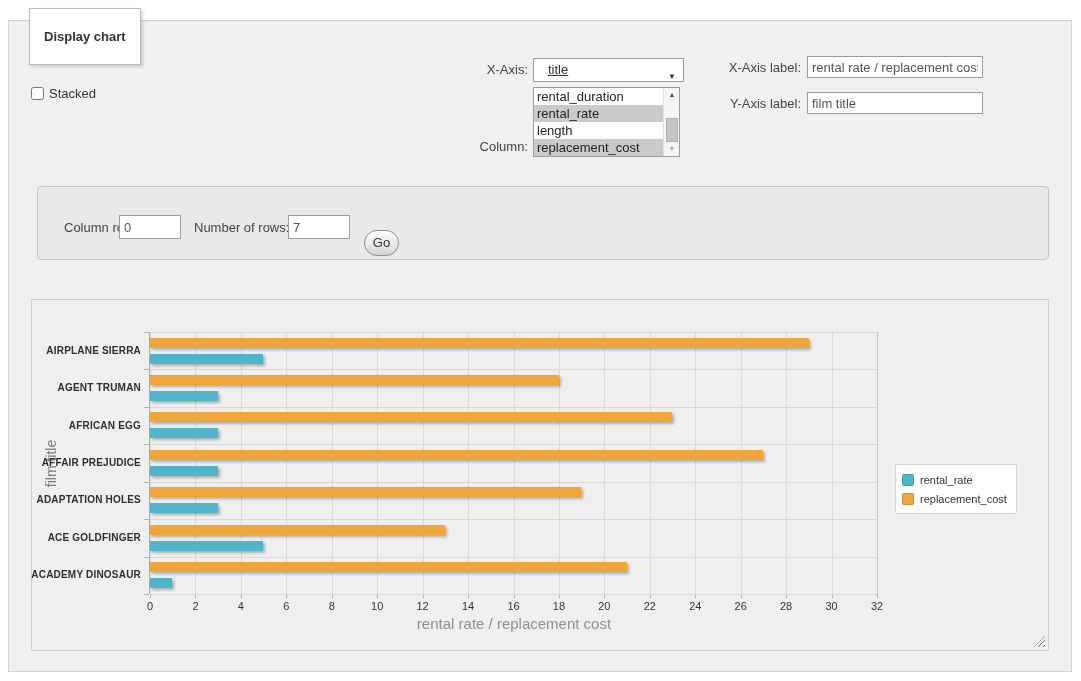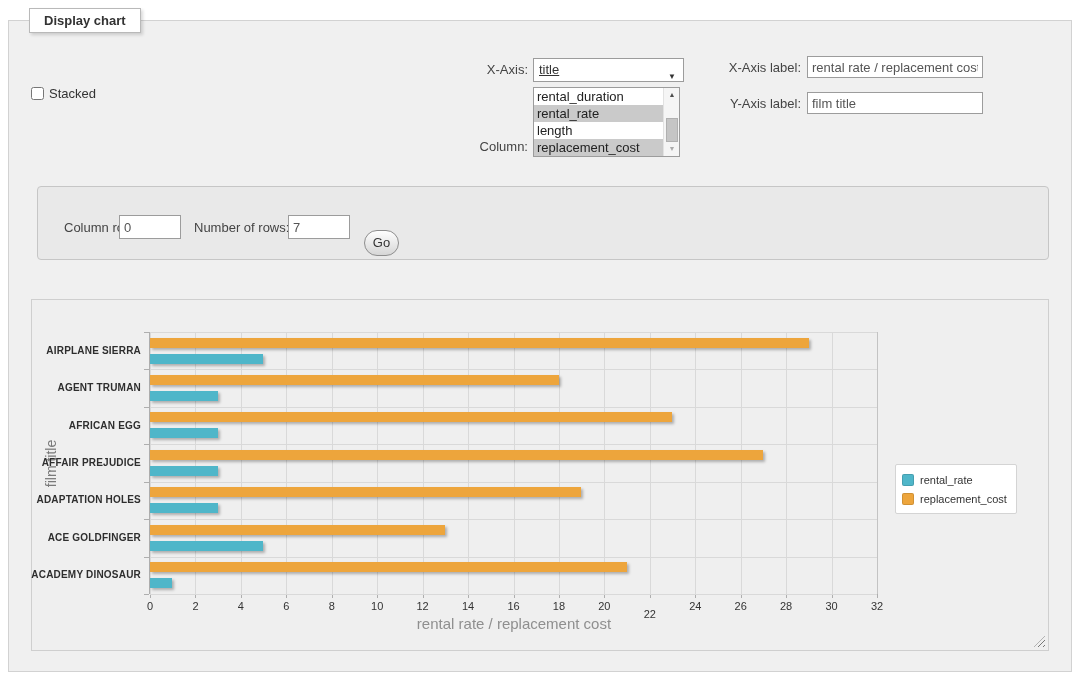--- a/index.html
+++ b/index.html
@@ -3,38 +3,38 @@
 <meta charset="utf-8">
 <style>
   * { margin:0; padding:0; box-sizing:border-box; }
   html,body { width:1081px; height:681px; background:#ffffff; overflow:hidden;
               font-family:"Liberation Sans", sans-serif; }
 
   
   .fieldset { position:absolute; left:8px; top:20px; width:1064px; height:652px;
               background:#f0f0f0; border:1px solid #d2d2d2; }
   .fieldset-legend { position:absolute; left:20px; top:-13px; background:#ffffff;
-              border:1px solid #b9b9b9; padding:4px 14px; font-size:13px; font-weight:bold;
+              border:1px solid #b9b9b9; padding:20px 14px; font-size:13px; font-weight:bold;
               color:#333; box-shadow:2px 2px 3px rgba(0,0,0,0.15); }
 
   
   .ctl-label { position:absolute; font-size:13px; color:#444; }
   .right-lbl { text-align:right; width:95px; }
   .radio-group { position:absolute; left:22px; top:33px; display:flex; align-items:center;
                  gap:4px; font-size:13px; color:#333; }
   .radio-group label { display:flex; align-items:center; gap:4px; margin-right:6px; }
   input[type=radio], input[type=checkbox] { width:13px; height:13px; margin:0; }
   .chk-row { position:absolute; left:22px; top:65px; display:flex; align-items:center;
              gap:5px; font-size:13px; color:#333; }
   .txt { position:absolute; height:22px; border:1px solid #9c9c9c; background:#fff;
          font-size:13px; color:#555; padding:0 4px; font-family:"Liberation Sans",sans-serif; }
 
   .fake-select { position:absolute; left:524px; top:37px; width:151px; height:24px;
                  background:#fff; border:1px solid #9c9c9c; font-size:13px; color:#333;
-                 line-height:22px; padding-left:5px; cursor:default;text-decoration:underline; }
+                 line-height:22px; padding-left:14px; cursor:default;text-decoration:underline; }
   .fake-select .arrow { position:absolute; right:7px; top:7px; font-size:8px; color:#333; }
 
   .series-list { position:absolute; left:524px; top:66px; width:147px; height:70px;
                  background:#fff; border:1px solid #9c9c9c; overflow:hidden; display:flex; }
   .series-items { flex:1; }
   .list-item { height:17px; font-size:13px; line-height:17px; padding-left:3px;
                color:#222; white-space:nowrap; }
   .list-item.selected { background:#cacaca; }
   .sb { width:16px; background:#f5f5f5; border-left:1px solid #e2e2e2; position:relative; }
   .sb-btn { position:absolute; left:0; width:16px; height:14px; text-align:center;
@@ -162,21 +162,21 @@
         <div class="val-tick" style="left: 363.5px; top: 262px;"></div>
         <div class="tick-label" style="left: 363.5px; top: 268px;">16</div>
         <div class="vgrid" style="left: 408.938px; background: rgb(217, 217, 217);"></div>
         <div class="val-tick" style="left: 408.938px; top: 262px;"></div>
         <div class="tick-label" style="left: 408.938px; top: 268px;">18</div>
         <div class="vgrid" style="left: 454.375px; background: rgb(217, 217, 217);"></div>
         <div class="val-tick" style="left: 454.375px; top: 262px;"></div>
         <div class="tick-label" style="left: 454.375px; top: 268px;">20</div>
         <div class="vgrid" style="left: 499.812px; background: rgb(217, 217, 217);"></div>
         <div class="val-tick" style="left: 499.812px; top: 262px;"></div>
-        <div class="tick-label" style="left: 499.812px; top: 276px;">22</div>
+        <div class="tick-label" style="left: 499.812px; top: 268px;">22</div>
         <div class="vgrid" style="left: 545.25px; background: rgb(217, 217, 217);"></div>
         <div class="val-tick" style="left: 545.25px; top: 262px;"></div>
         <div class="tick-label" style="left: 545.25px; top: 268px;">24</div>
         <div class="vgrid" style="left: 590.688px; background: rgb(217, 217, 217);"></div>
         <div class="val-tick" style="left: 590.688px; top: 262px;"></div>
         <div class="tick-label" style="left: 590.688px; top: 268px;">26</div>
         <div class="vgrid" style="left: 636.125px; background: rgb(217, 217, 217);"></div>
         <div class="val-tick" style="left: 636.125px; top: 262px;"></div>
         <div class="tick-label" style="left: 636.125px; top: 268px;">28</div>
         <div class="vgrid" style="left: 681.562px; background: rgb(217, 217, 217);"></div>

